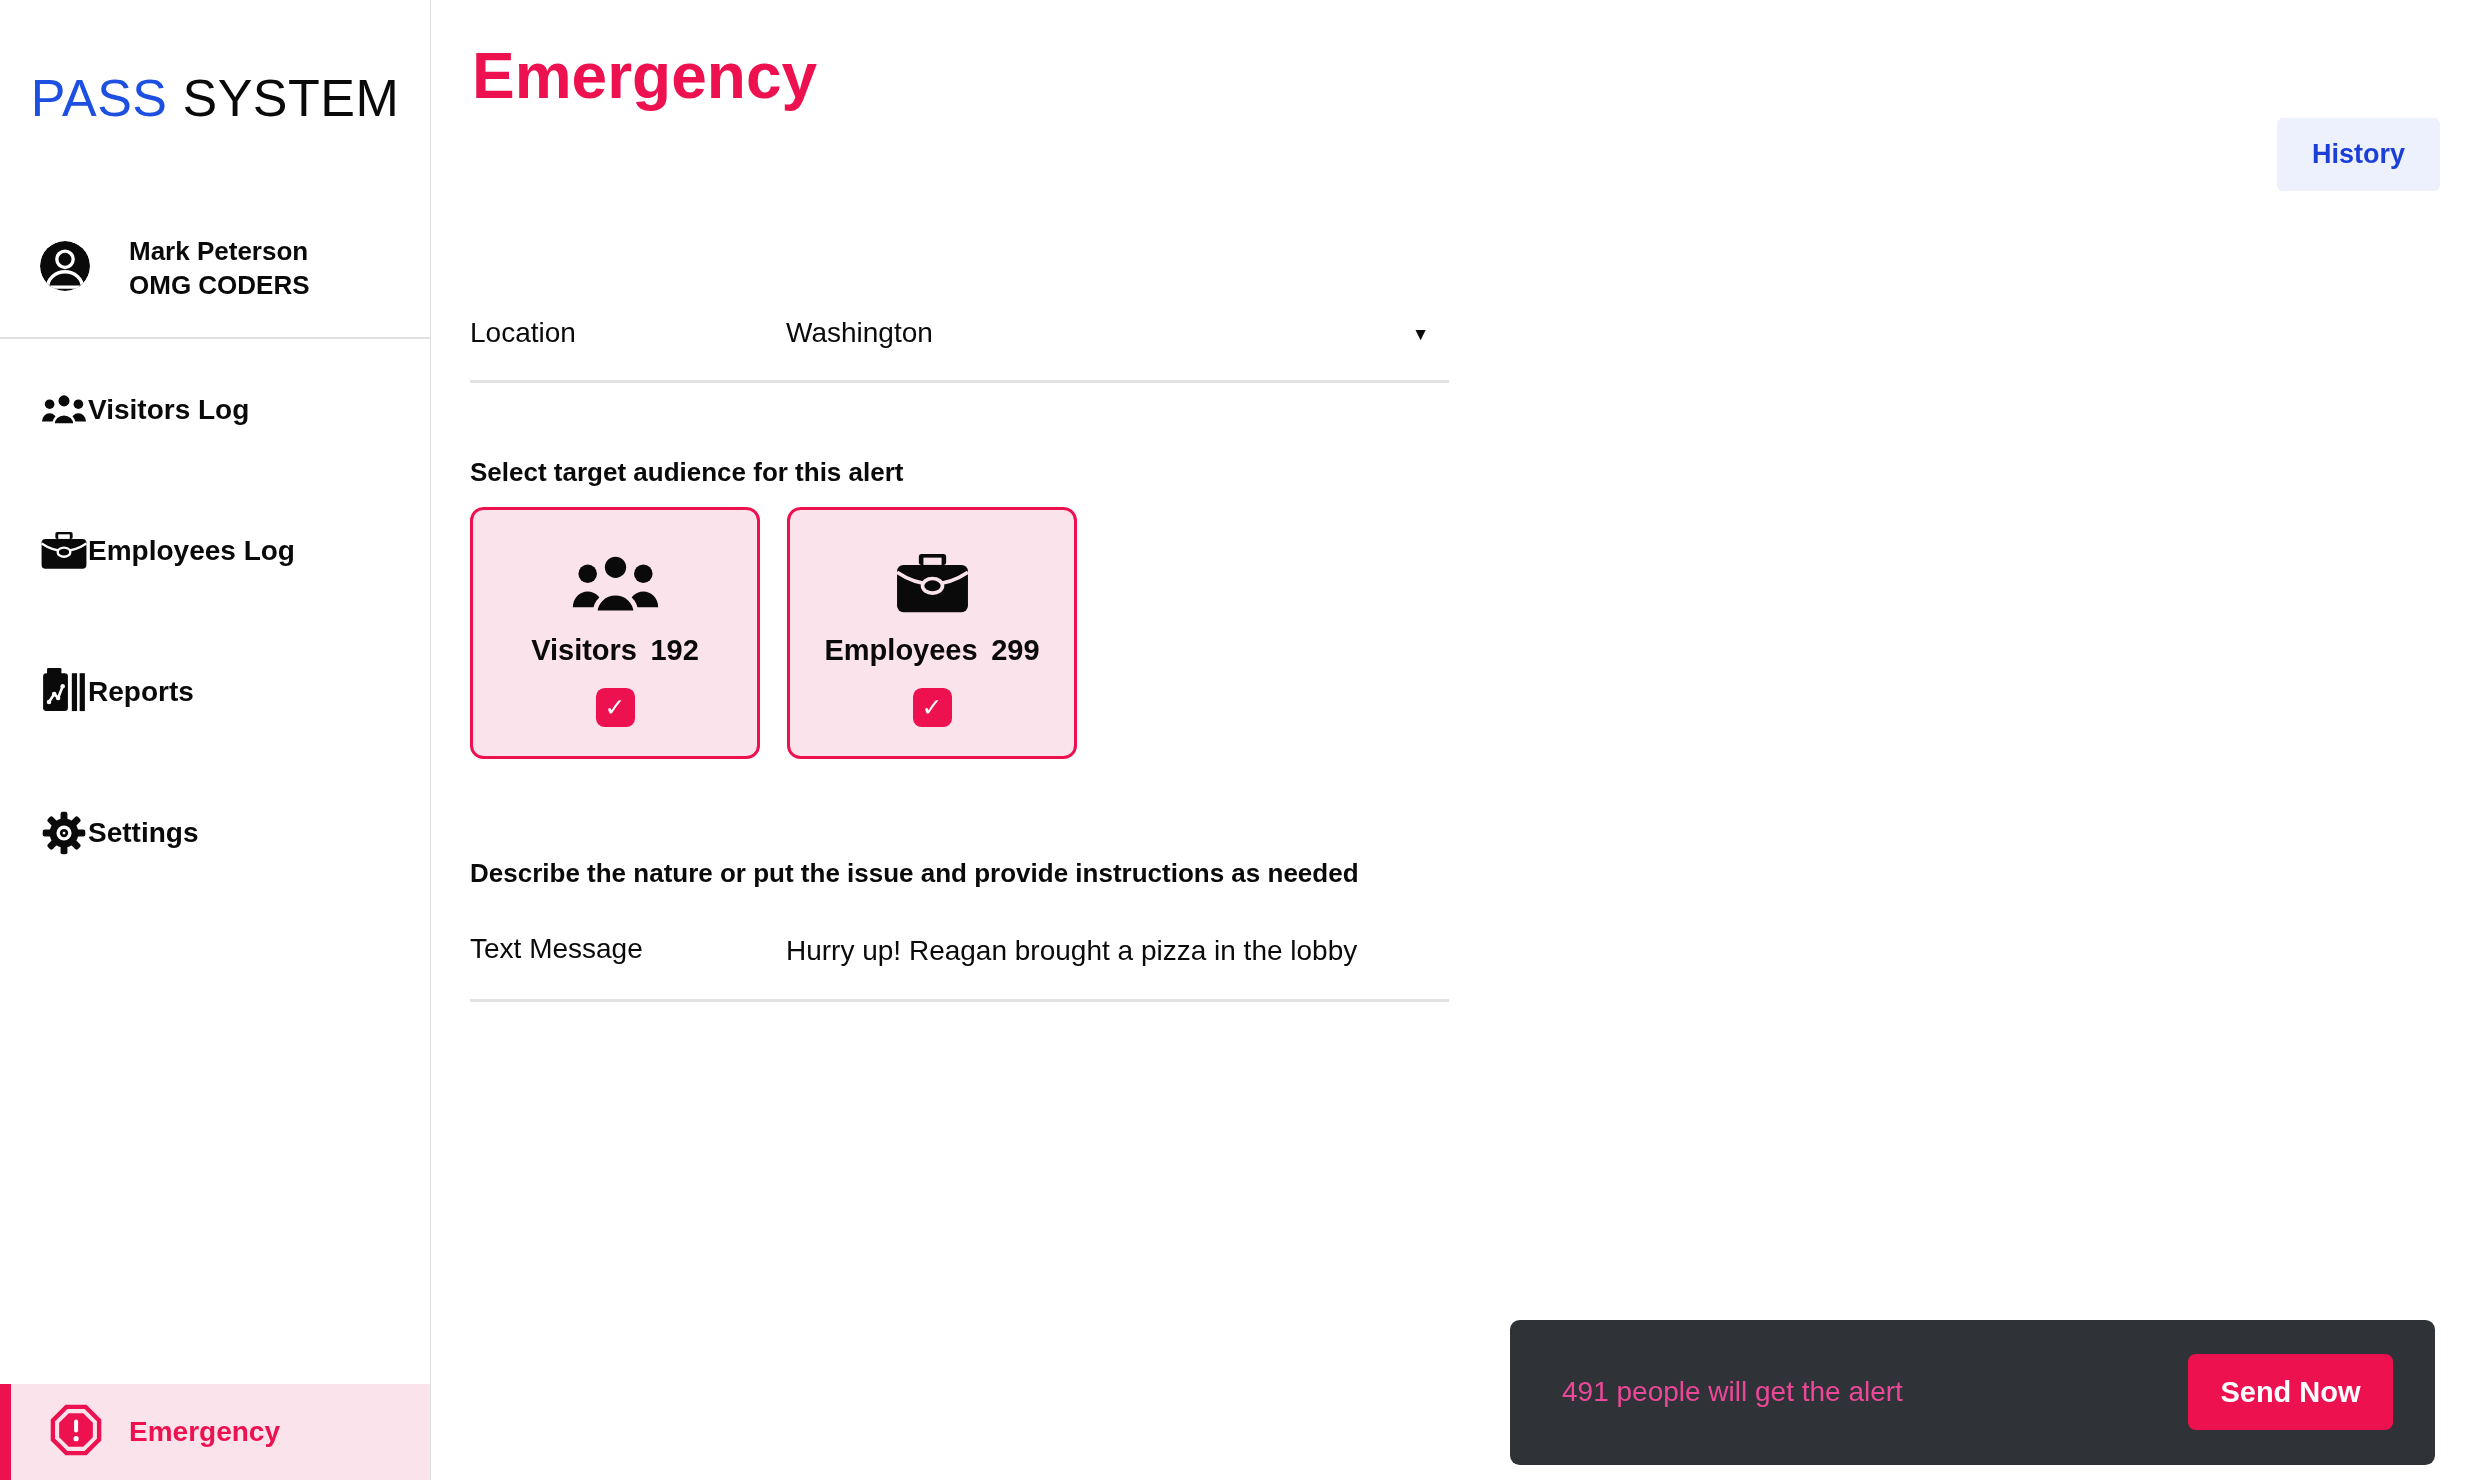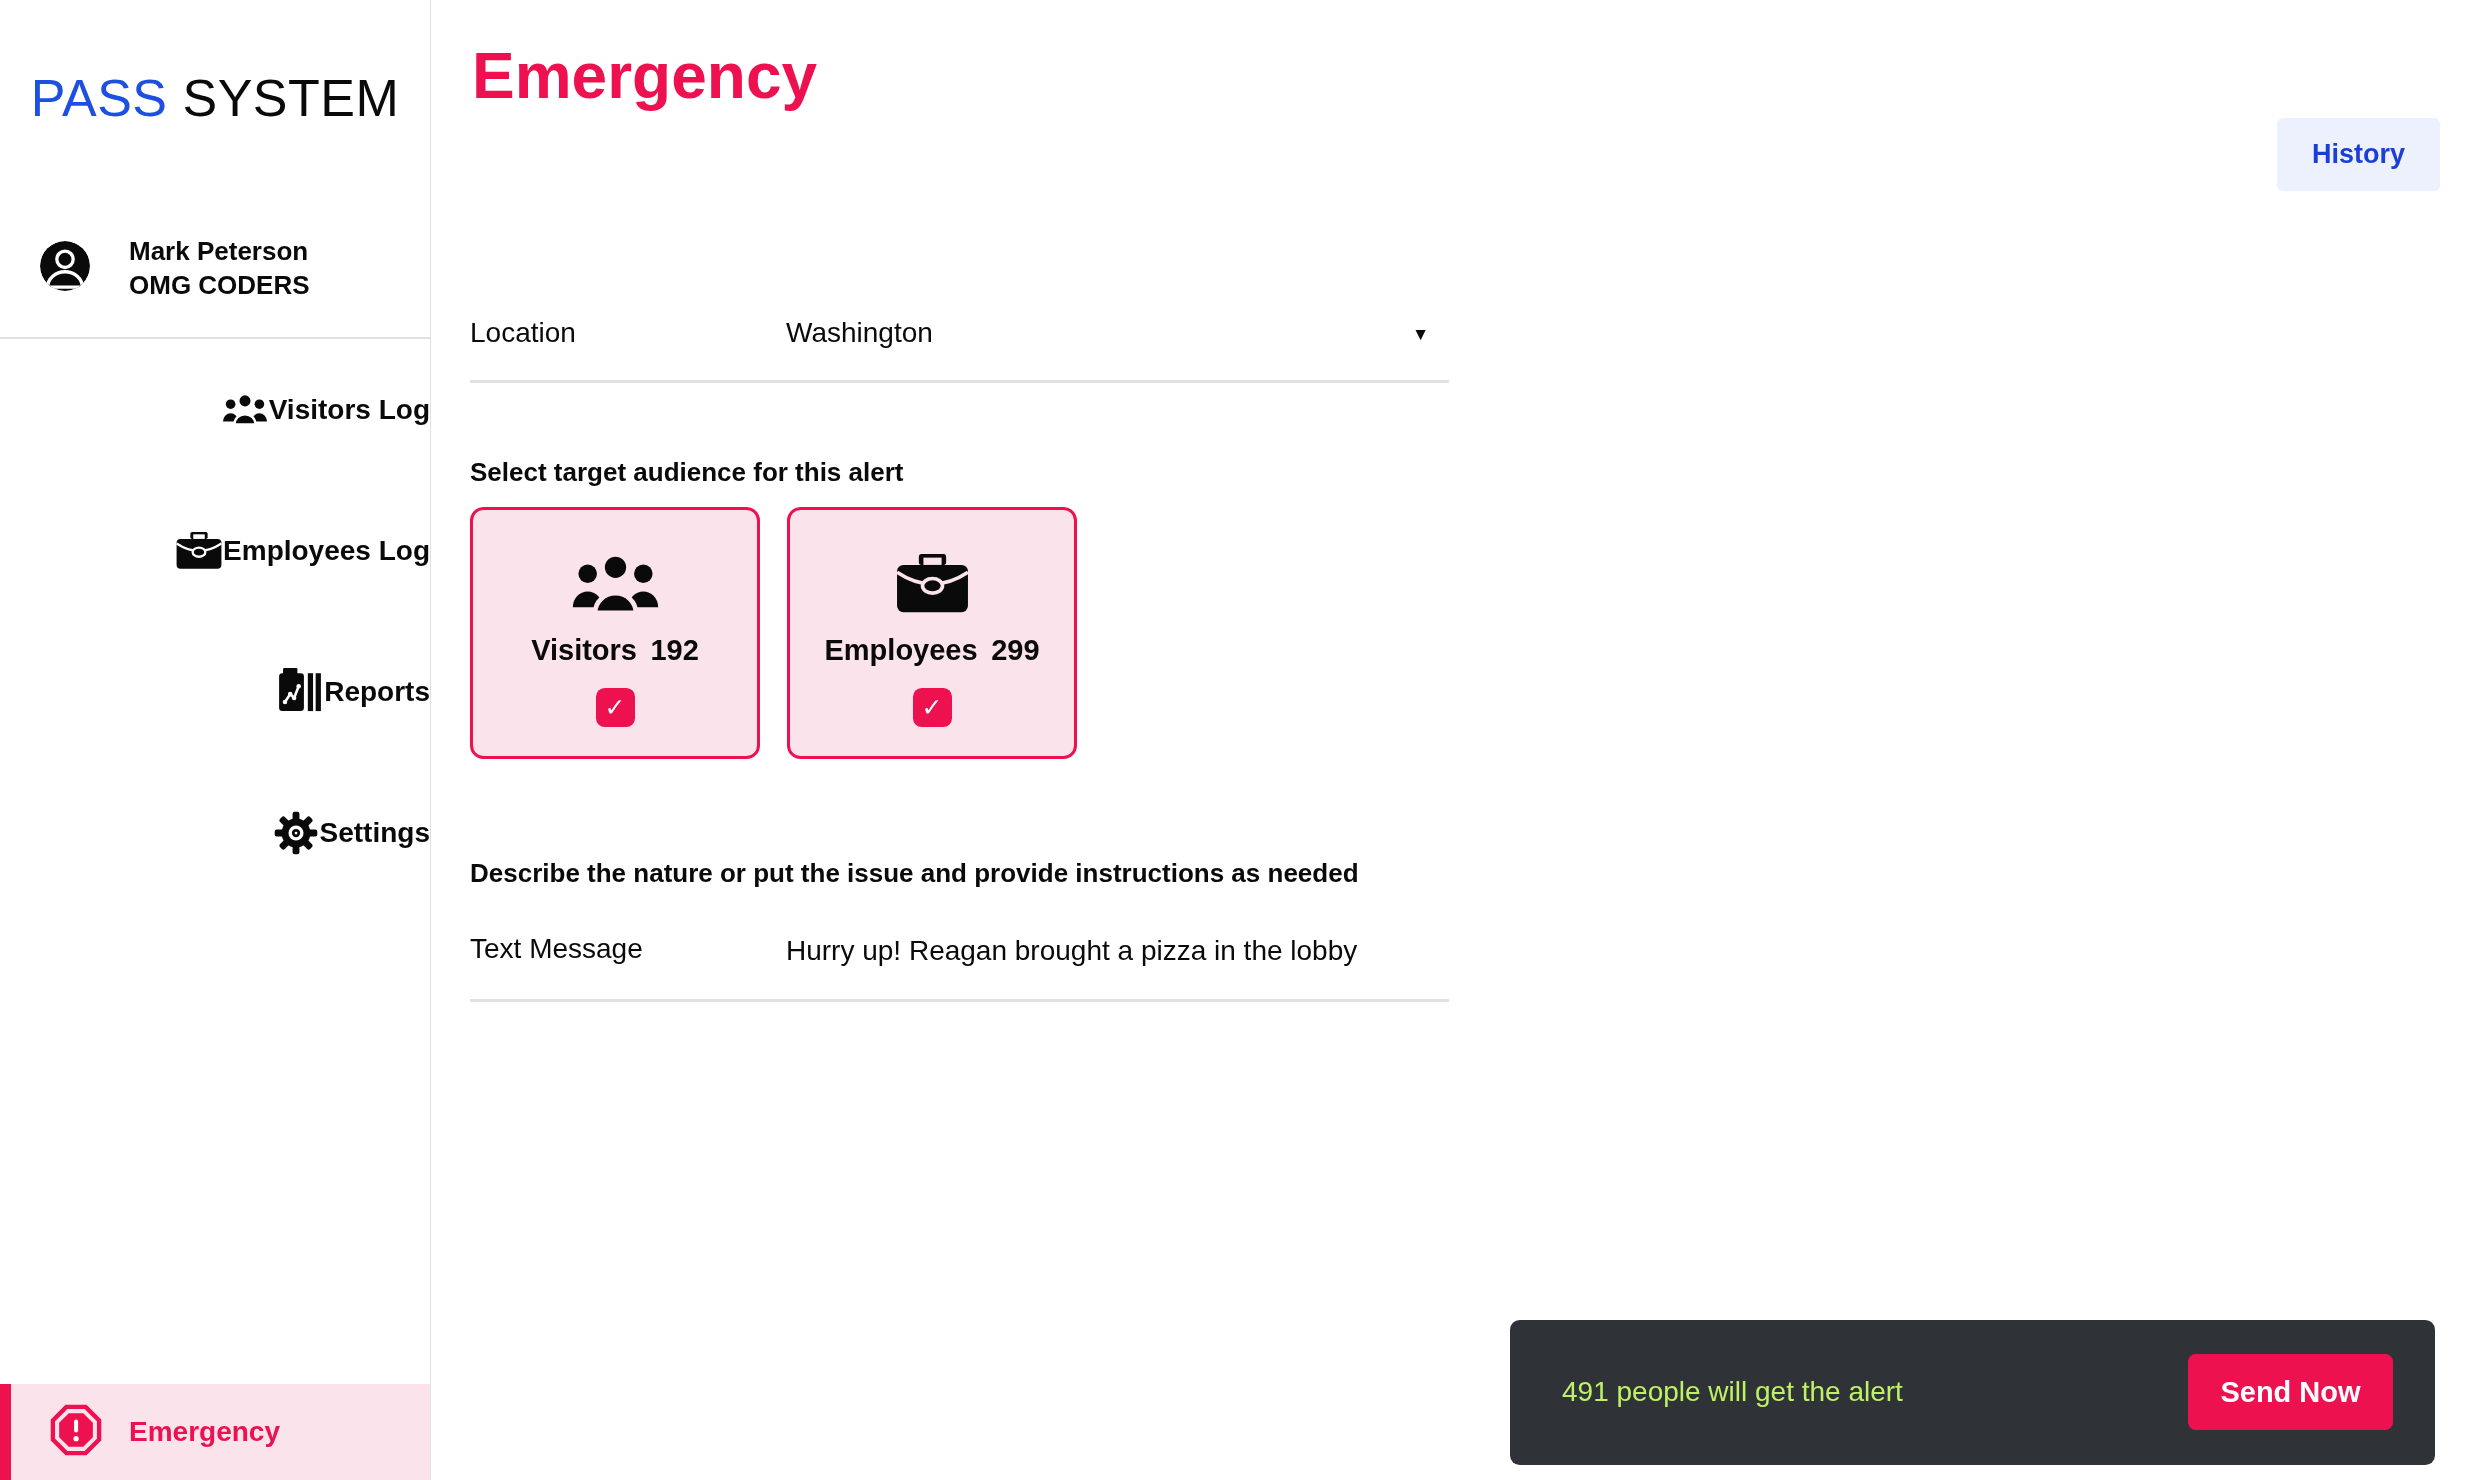--- a/index.html
+++ b/index.html
@@ -32,21 +32,20 @@
   .logo .brand-primary{color:var(--logo-blue);}
   .user{
     position:absolute;top:234px;left:40px;display:flex;align-items:center;gap:39px;
   }
   .user-text{font-size:26px;font-weight:700;line-height:34px;}
   .divider{position:absolute;top:337px;left:0;right:0;height:1.9px;background:#e0e0e0;}
   .nav{position:absolute;top:339px;left:0;right:0;}
   .nav-item{
     height:141px;display:flex;align-items:center;padding-left:40px;
     cursor:pointer;
-    justify-content:flex-end;
   }
   .nav-icon{width:48px;display:flex;justify-content:center;}
   .nav-label{font-size:28px;font-weight:700;}
   .emergency-item{
     position:absolute;bottom:0;left:0;right:0;height:96px;
     background:var(--pink-bg);display:flex;align-items:center;
     padding-left:50px;gap:27px;cursor:pointer;
   }
   .emergency-bar{position:absolute;left:0;top:0;bottom:0;width:10.6px;background:var(--primary);}
   .emergency-label{font-size:28px;font-weight:700;color:var(--primary);}
@@ -94,21 +93,21 @@
   }
   .checkbox .check{color:#fff;font-size:25px;font-weight:700;line-height:1;}
 
   
   .toast{
     position:absolute;right:32px;bottom:15.4px;width:925px;height:145px;
     background:var(--toast-bg);border-radius:9.7px;
     display:flex;align-items:center;justify-content:space-between;
     padding:0 42px 0 52px;
   }
-  .toast-text{color:#bef264;font-size:28px;font-weight:400;}
+  .toast-text{color:#ec4899;font-size:28px;font-weight:400;}
   .send-btn{
     width:205px;height:76px;background:var(--primary);color:#fff;
     font-size:29px;font-weight:700;border:none;border-radius:7.7px;
     cursor:pointer;font-family:inherit;margin-left:16px;
   }
 </style>
 </head>
 <body>
 
 <aside class="sidebar">

